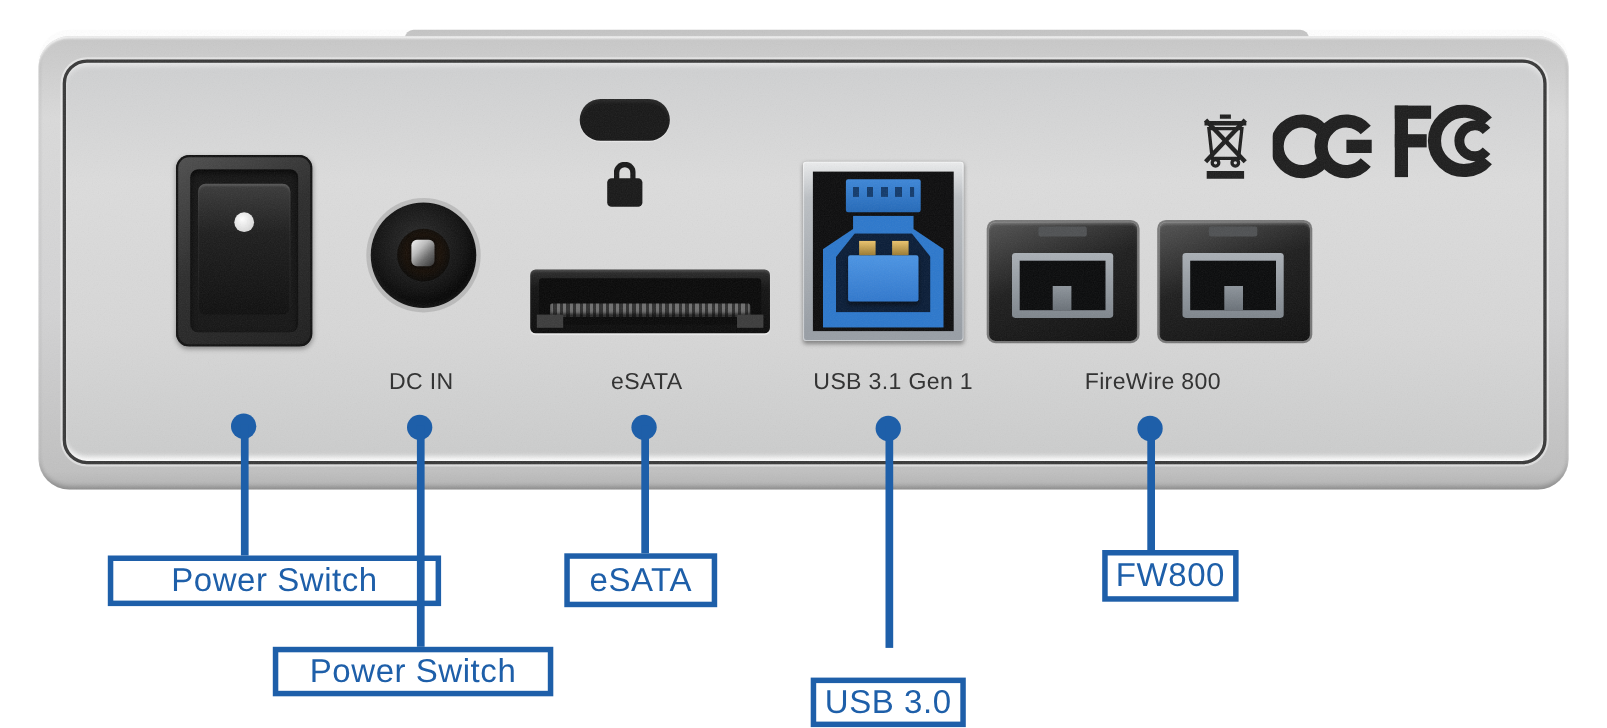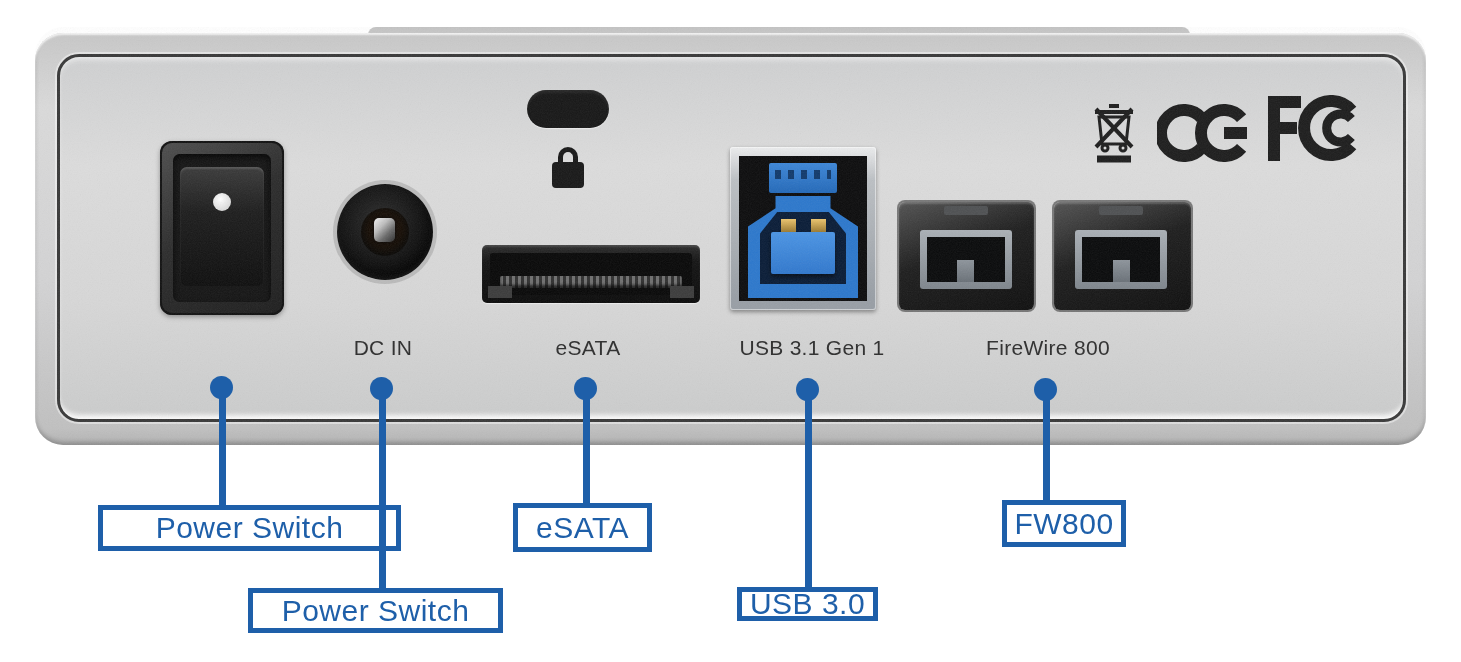--- a/index.html
+++ b/index.html
@@ -119,21 +119,21 @@
     display:flex;align-items:center;justify-content:center;
     color:var(--blue,#1e5fa9);font-size:30px;font-weight:400;letter-spacing:.5px;line-height:1;}
 
   .co-ps .c-dot{left:210px;top:376px;} .co-ps .c-line{left:219px;top:386px;height:121px;}
   .co-ps .c-box{left:98px;top:505px;width:303px;height:46px;}
   .co-pi .c-dot{left:370px;top:377px;} .co-pi .c-line{left:379px;top:387px;height:203px;}
   .co-pi .c-box{left:248px;top:588px;width:255px;height:45px;}
   .co-es .c-dot{left:574px;top:377px;} .co-es .c-line{left:583px;top:387px;height:118px;}
   .co-es .c-box{left:513px;top:503px;width:139px;height:49px;}
   .co-usb .c-dot{left:796px;top:378px;} .co-usb .c-line{left:805px;top:388px;height:201px;}
-  .co-usb .c-box{left:737px;top:587px;width:141px;height:34px;text-decoration:underline;}
+  .co-usb .c-box{left:737px;top:616px;width:141px;height:45px;}
   .co-fw .c-dot{left:1034px;top:378px;} .co-fw .c-line{left:1043px;top:388px;height:114px;}
   .co-fw .c-box{left:981px;top:500px;width:124px;height:47px;margin-left:21px;}
 </style>
 </head>
 <body>
 
 <div class="stage">
 
   <div class="top-step"></div>
   <div class="device"></div>

